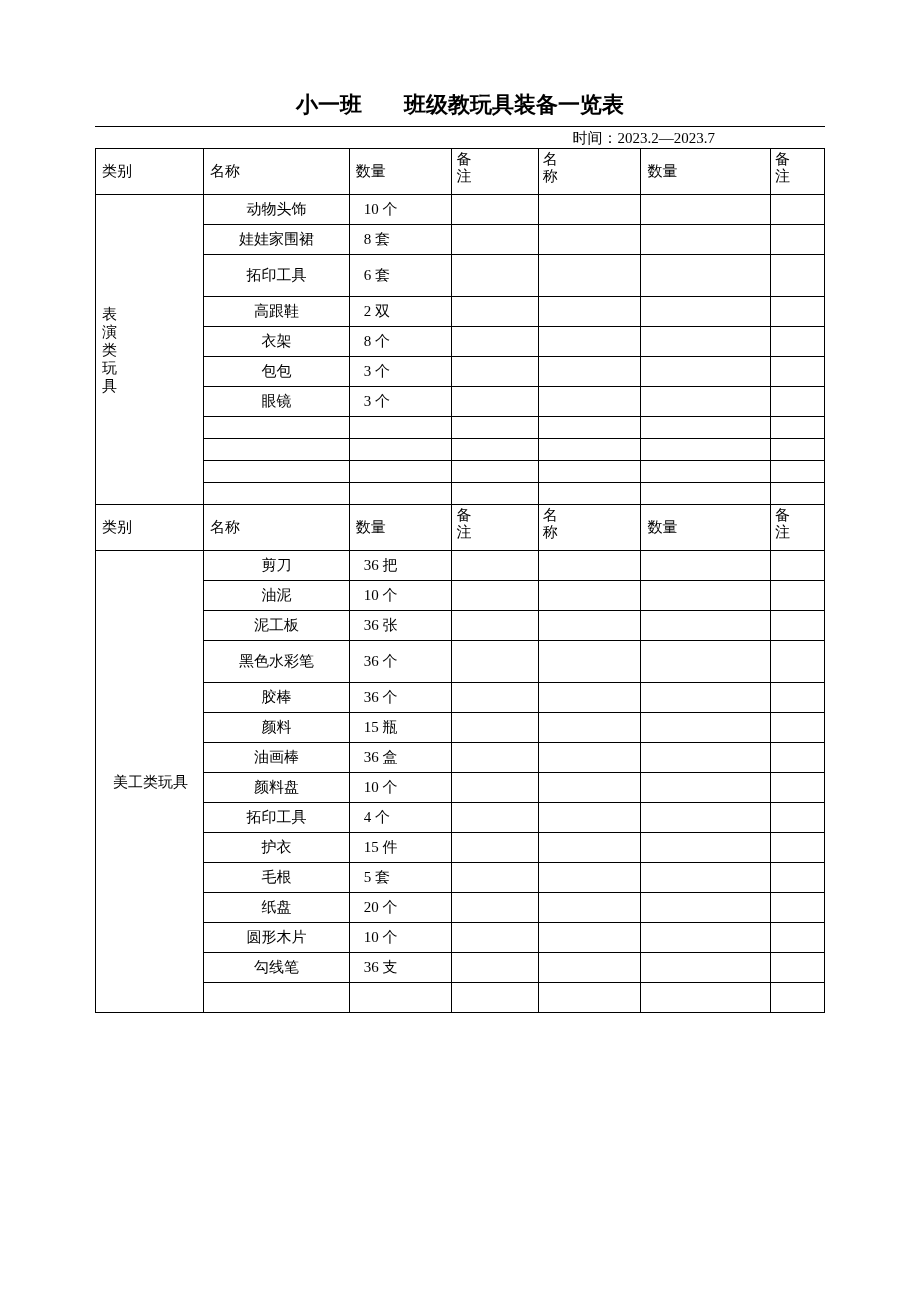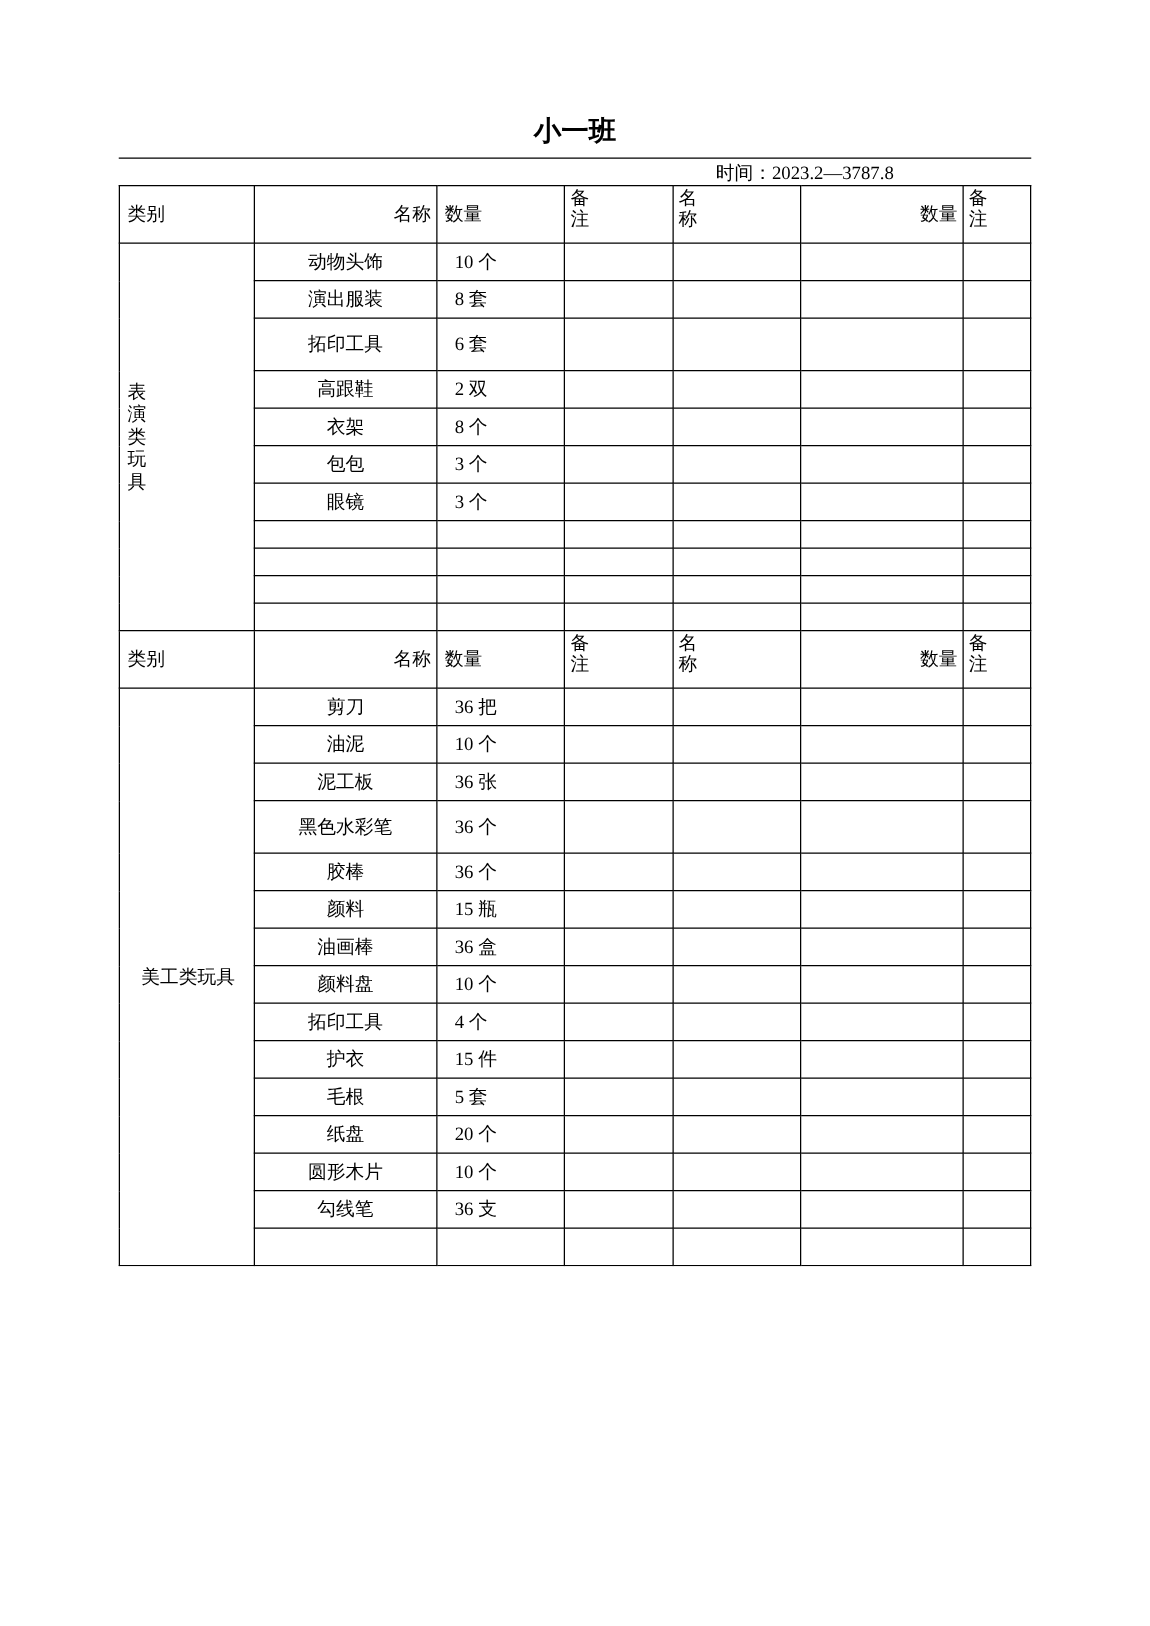--- a/index.html
+++ b/index.html
@@ -51,21 +51,21 @@
       vertical-align: middle;
     }
     .col-cat { width: 100px; }
     .col-name { width: 135px; text-align: center; }
     .col-qty { width: 95px; text-align: left; padding-left: 14px; }
     .col-note { width: 80px; }
     .col-name2 { width: 95px; }
     .col-qty2 { width: 120px; text-align: center; }
     .col-note2 { width: 50px; }
     .header-cell { text-align: left; padding-left: 6px; }
-    .header-cell.center { text-align: right; }
+    .header-cell.center { text-align: left; }
     .header-cell.vertical-note {
       line-height: 1.1;
       padding: 2px 4px;
       vertical-align: top;
     }
     .tall-header {
       height: 46px;
       vertical-align: top;
       padding-top: 4px;
     }
@@ -82,22 +82,23 @@
     }
     .center { text-align: center; }
     .tall-row td { height: 42px; }
     .short-row td { height: 22px; }
   </style>
 </head>
 <body>
 
 <div class="title-row">
   <span class="title-left">小一班</span>
+  <span class="title-right">班级教玩具装备一览表</span>
 </div>
-<div class="subtitle">时间：2023.2—3787.8</div>
+<div class="subtitle">时间：2023.2—2023.7</div>
 
 <table>
   <colgroup>
     <col class="col-cat">
     <col class="col-name">
     <col class="col-qty">
     <col class="col-note">
     <col class="col-name2">
     <col class="col-qty2">
     <col class="col-note2">
@@ -115,21 +116,21 @@
       <tr>
         <td rowspan="11" class="vert-text"><span>表演类玩具</span></td>
         <td class="col-name">动物头饰</td>
         <td class="col-qty">10 个</td>
         <td></td>
         <td></td>
         <td></td>
         <td></td>
       </tr>
       <tr>
-        <td class="col-name">演出服装</td>
+        <td class="col-name">娃娃家围裙</td>
         <td class="col-qty">8 套</td>
         <td></td>
         <td></td>
         <td></td>
         <td></td>
       </tr>
       <tr class="tall-row">
         <td class="col-name">拓印工具</td>
         <td class="col-qty">6 套</td>
         <td></td>

